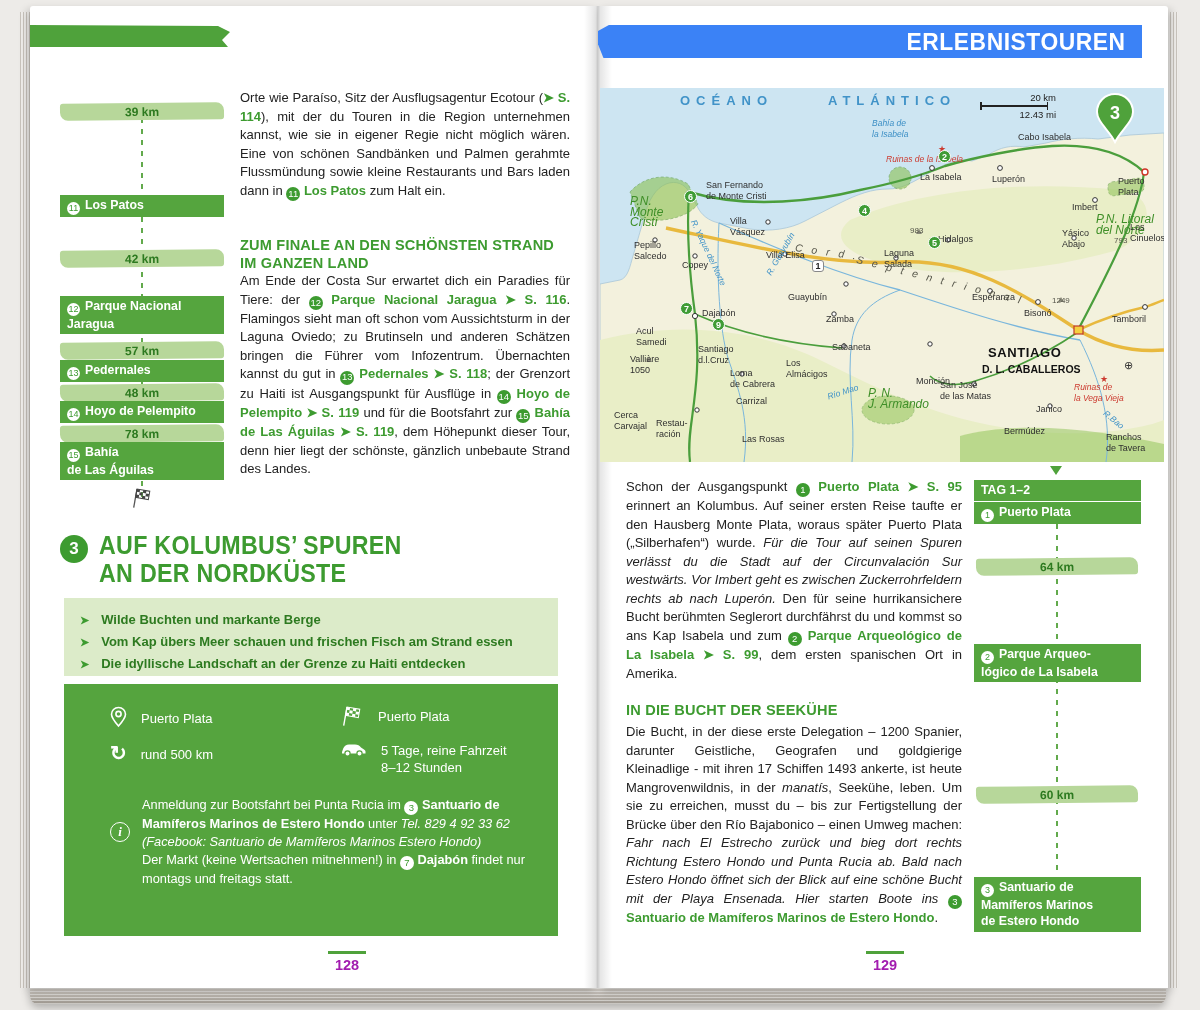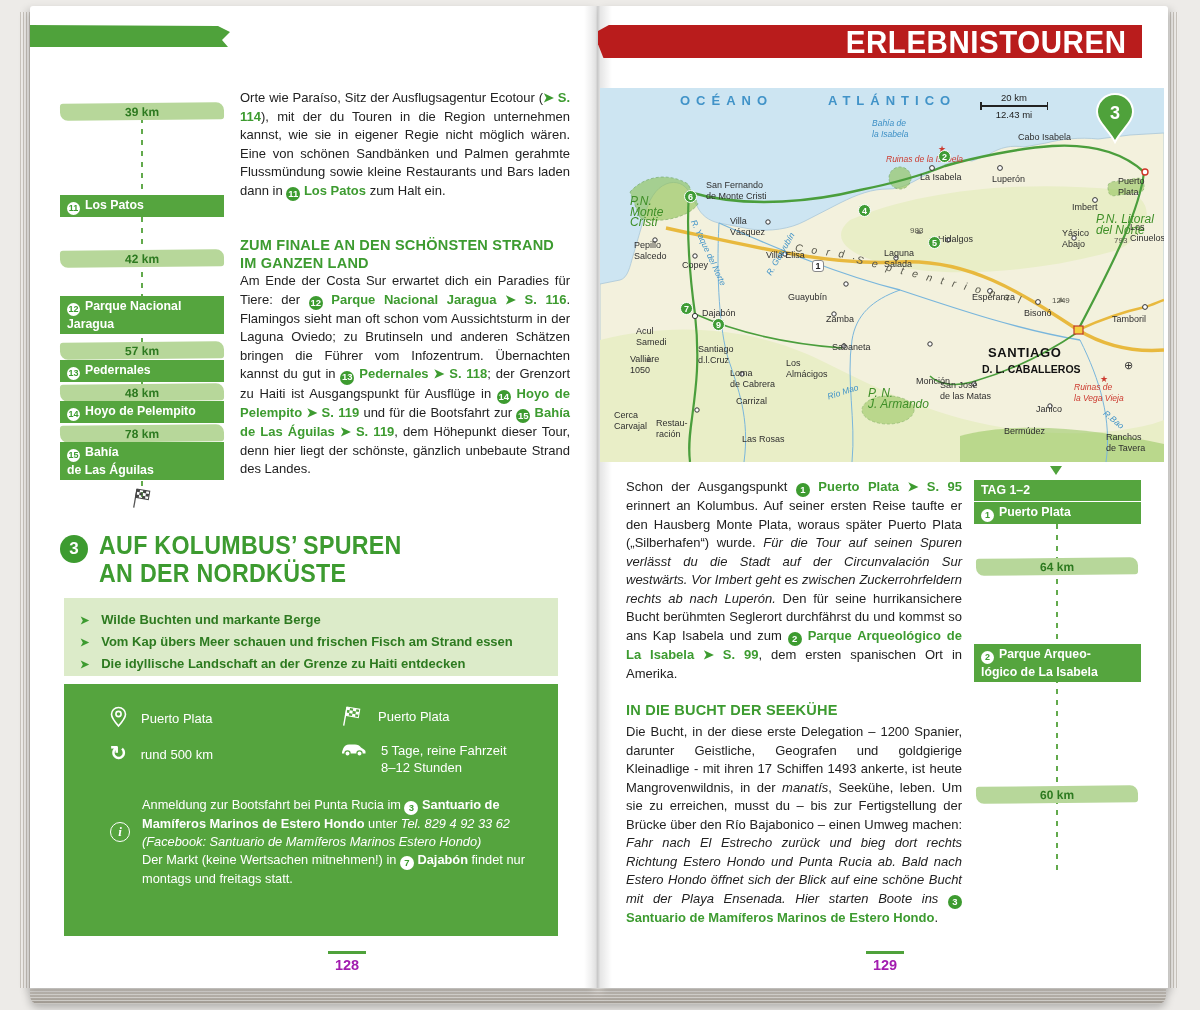--- a/index.html
+++ b/index.html
@@ -18,29 +18,29 @@
   .page{position:absolute;top:6px;height:982px;background:#fff;}
   .left-page{left:30px;width:568px;box-shadow:-3px 4px 8px rgba(0,0,0,.22);border-radius:3px 0 0 0;}
   .right-page{left:598px;width:570px;box-shadow:3px 4px 8px rgba(0,0,0,.22);border-radius:0 3px 0 0;}
   .spine{position:absolute;left:584px;top:6px;width:28px;height:982px;
          background:linear-gradient(90deg,rgba(0,0,0,0),rgba(0,0,0,.10) 42%,rgba(0,0,0,.20) 50%,rgba(0,0,0,.10) 58%,rgba(0,0,0,0));}
   
   .green{color:#3d9b30;font-weight:700;}
   .italic{font-style:italic;}
   .bold{font-weight:700;}
   .nb{display:inline-flex;width:14px;height:14px;border-radius:50%;background:#3d9b30;color:#fff;
-      font-size:9.5px;font-weight:700;align-items:center;justify-content:center;vertical-align:-2px;
+      font-size:9.5px;font-weight:400;align-items:center;justify-content:center;vertical-align:-2px;
       font-style:normal;}
   .nb.wh{background:#fff;color:#3d9b30;}
   .body-text{position:absolute;font-size:13px;line-height:18.5px;text-align:justify;color:#222;
              white-space:pre-line;hyphens:auto;}
   .sec-head{position:absolute;font-size:15px;line-height:17.5px;font-weight:700;color:#3d9b30;
             letter-spacing:.2px;white-space:pre-line;transform:scaleX(.97);transform-origin:left top;}
-  .banner{position:absolute;background:#b91c1c;display:flex;justify-content:flex-end;
-          padding-right:16px;box-sizing:border-box;color:#fff;font-size:31px;font-weight:700;letter-spacing:.6px;}
+  .banner{position:absolute;background:#3b82f6;display:flex;align-items:center;justify-content:flex-end;
+          padding-right:16px;box-sizing:border-box;color:#fff;font-size:24px;font-weight:700;letter-spacing:.6px;}
   .brush{position:absolute;background:#4fa23b;
          clip-path:polygon(0 0,94% 4%,100% 32%,96% 68%,99% 100%,0 100%);}
   .km{position:absolute;width:164px;height:17px;background:#b7d79a;display:flex;align-items:center;
       justify-content:center;font-size:12px;font-weight:700;color:#2d7a20;
       border-radius:3px 8px 3px 8px;transform:rotate(-.6deg);}
   .station{position:absolute;width:164px;background:#55a53e;color:#fff;padding:2px 7px;box-sizing:border-box;
            font-size:12.3px;font-weight:700;line-height:16.5px;}
   .station .nb{margin-right:5px;width:13px;height:13px;font-size:9px;}
   .dash-v{position:absolute;width:2px;background-image:repeating-linear-gradient(to bottom,#62aa4c 0 5px,transparent 5px 11px);}
   .tri-down{position:absolute;width:0;height:0;border-left:6px solid transparent;border-right:6px solid transparent;
@@ -77,21 +77,21 @@
   .mlab.river{color:#4193c8;font-style:italic;font-size:8.5px;}
   .mlab.ruins{color:#cc3a2f;font-style:italic;font-size:8.5px;}
   .mlab.ruinstar{color:#cc3a2f;font-size:9px;}
   .mlab.peak{color:#55554a;font-size:8px;}
   .mlab.cord{color:#56564a;font-style:italic;font-size:10.5px;letter-spacing:3px;}
   .mlab.citysym{color:#333;font-size:11px;}
   .mmark{position:absolute;width:13px;height:13px;border-radius:50%;background:#3f9c35;color:#fff;
          font-size:9px;font-weight:700;display:flex;align-items:center;justify-content:center;
          border:1px solid #fff;box-sizing:border-box;}
   .mmark.shield{background:#fff;color:#222;border:1px solid #888;border-radius:3px;width:12px;height:12px;}
-  .map-scale{position:absolute;left:372px;top:4px;width:84px;text-align:center;font-size:9.5px;color:#222;}
+  .map-scale{position:absolute;left:372px;top:4px;width:84px;text-align:right;font-size:9.5px;color:#222;}
   .map-scale .bar{height:2px;background:#222;margin:2px 8px;position:relative;}
   .map-scale .bar:before,.map-scale .bar:after{content:"";position:absolute;top:-3px;width:1.5px;height:8px;background:#222;}
   .map-scale .bar:before{left:0;} .map-scale .bar:after{right:0;}
   .map-pin{position:absolute;left:494px;top:4px;width:42px;height:52px;}
   .rich{white-space:pre-line;}
 </style>
 </head>
 <body>
 
 <div class="canvas">
@@ -427,16 +427,21 @@
 
   <div class="station" style="left:974px;top:644px;width:167px;">
     <div><span class="nb wh">2</span><span>Parque Arqueo-</span></div>
     <div><span>lógico de La Isabela</span></div>
   </div>
 
   <div class="km" style="left:976px;top:786px;width:162px;">
       <span>60 km</span>
     </div>
 
+  <div class="station" style="left:974px;top:877px;width:167px;">
+    <div><span class="nb wh">3</span><span>Santuario de</span></div>
+    <div><span>Mamíferos Marinos</span></div>
+    <div><span>de Estero Hondo</span></div>
+  </div>
 
   <div class="foot-rule" style="left:866px;top:951px;"></div>
   <div class="page-num" style="left:845px;top:957px;">129</div>
 </div>
 
 </body></html>

